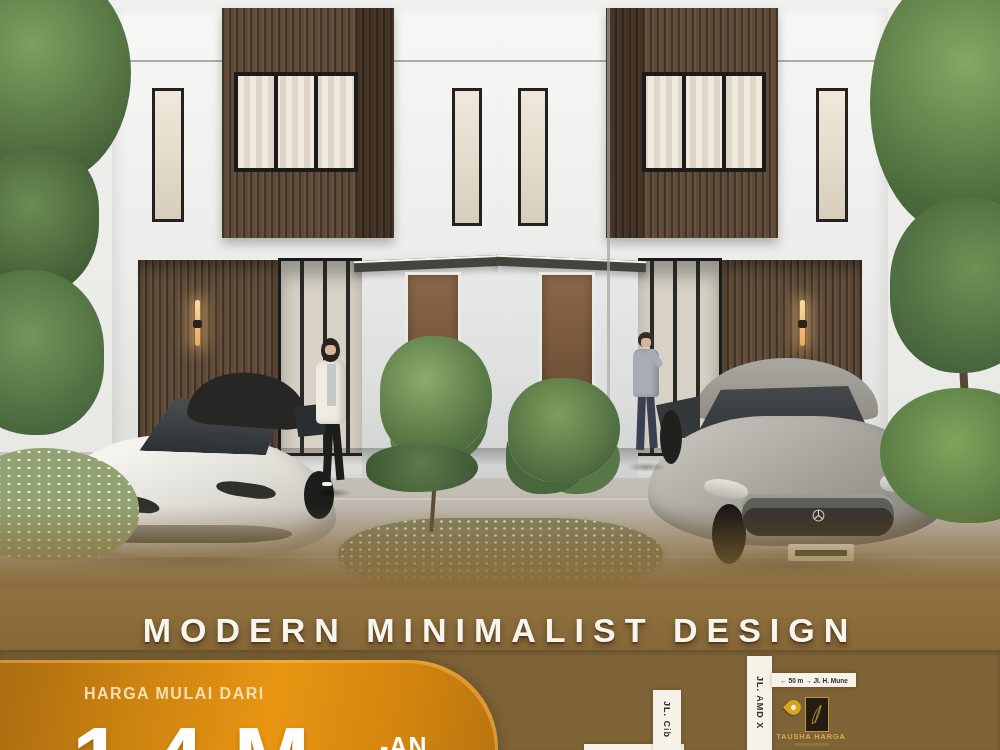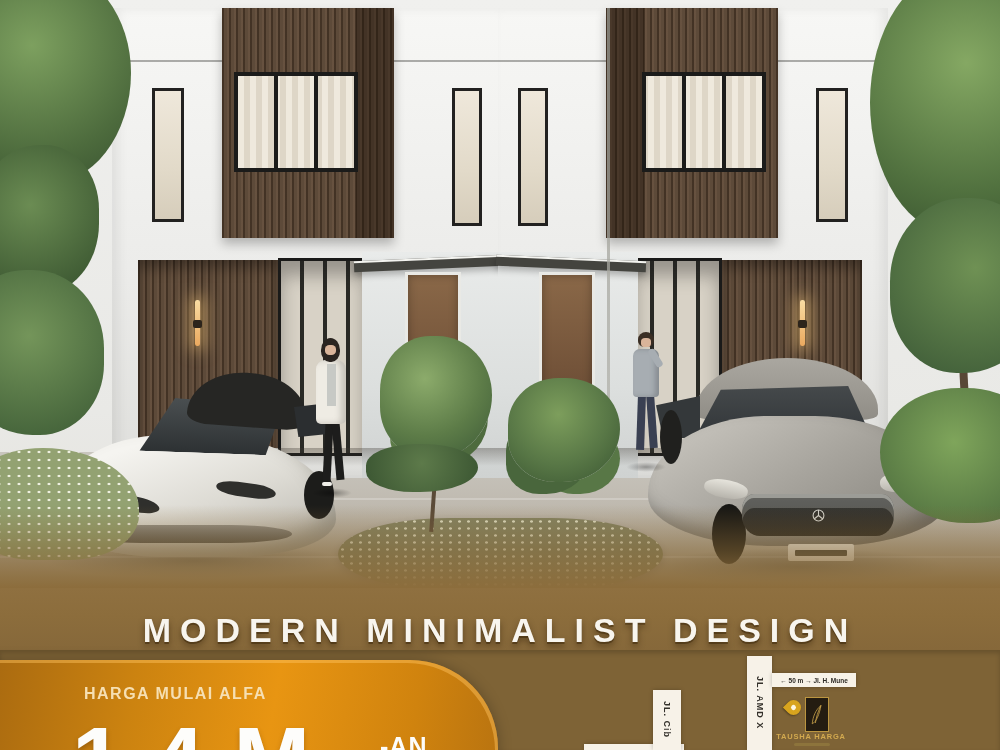--- a/index.html
+++ b/index.html
@@ -272,21 +272,21 @@
 
   <div class="abs fade"></div>
 
   <div class="abs banner">
     <span class="banner-title">MODERN MINIMALIST DESIGN</span>
   </div>
 
   <div class="abs bottom">
 
     <div class="price-box">
-      <div class="price-label">HARGA MULAI ALFA</div>
+      <div class="price-label">HARGA MULAI DARI</div>
       <div class="price-value">1.4 M</div>
       <div class="price-suffix">-AN</div>
     </div>
 
     <div class="road road-stub"></div>
     <div class="road road-left">
       <div class="road-label-v">JL. Cib</div>
     </div>
     <div class="road road-mid">
       <div class="road-label-v">JL. AMD X</div>

